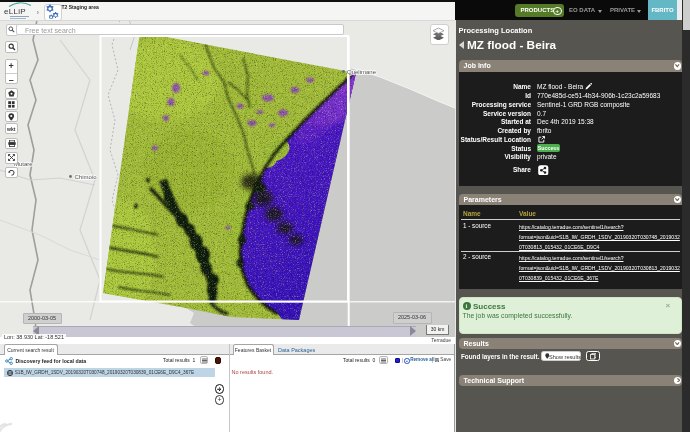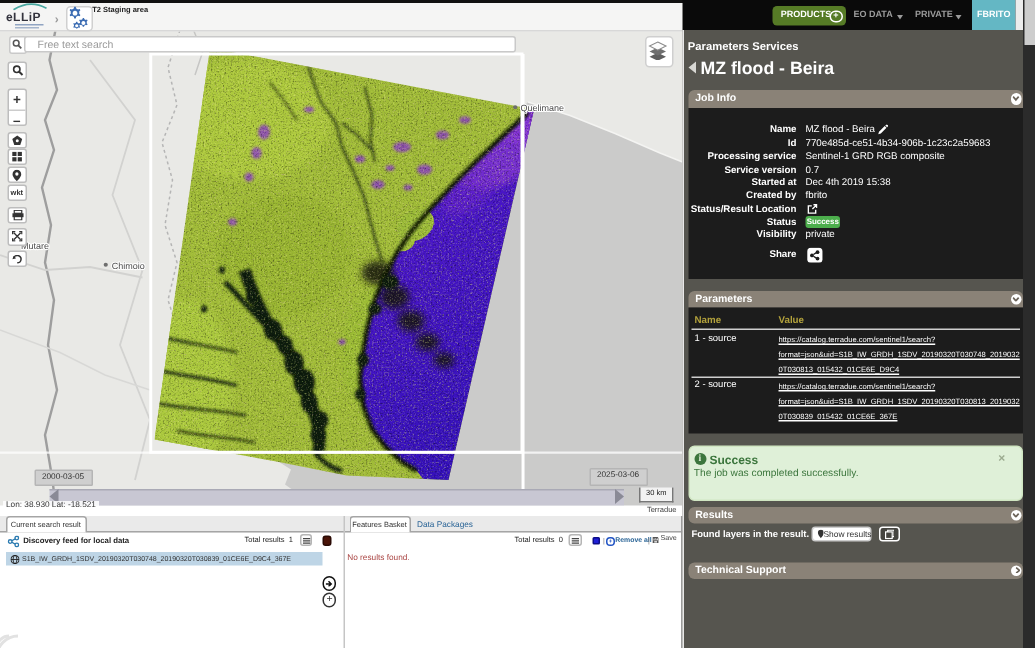--- a/index.html
+++ b/index.html
@@ -152,21 +152,21 @@
   </g>
   <g fill="#6e6e6e">
     <circle cx="343.5" cy="51.5" r="1.4"></circle>
     <circle cx="70.5" cy="156.5" r="1.4"></circle>
   </g>
 </svg>
 
 <div class="abs" style="left:0;top:0;width:690px;height:2px;background:#111;"></div>
 <div class="abs" style="left:0;top:2px;width:455px;height:18px;background:#f5f5f4;border-bottom:1px solid #d8d8d8;"></div>
 
-<div class="abs" style="left:4px;top:6.5px;width:30px;height:9px;font-size:8px;font-weight:bold;color:#33333d;letter-spacing:0.3px;">eLLiP</div>
+<div class="abs" style="left:4px;top:6.5px;width:30px;height:9px;font-size:8px;font-weight:normal;color:#33333d;letter-spacing:0.3px;">eLLiP</div>
 <svg class="abs" style="left:8px;top:2px;" width="24" height="5" viewBox="0 0 24 5">
     <path d="M1,4.5 Q12,-2.5 23,3.5" fill="none" stroke="#4aa8a0" stroke-width="1.1"></path>
   </svg>
 <div class="abs" style="left:10px;top:16.2px;width:19px;height:1.1px;background:#90a4c2;"></div>
 <div class="abs" style="left:10px;top:18.3px;width:16px;height:1px;background:#a5b5cc;"></div>
 <div class="abs" style="left:36.5px;top:8px;width:6px;height:6px;color:#9a9a9a;font-size:8px;font-weight:bold;">›</div>
 <div class="abs" style="left:43.5px;top:3.5px;width:16px;height:15px;background:#fff;border:0.5px solid #d0d0d0;border-radius:3px;"></div>
 <svg class="abs" style="left:44px;top:4px;" width="16" height="15" viewBox="0 0 16 15">
   <g fill="#3b6cb3">
     <path d="M5.5,0.5 l1,0 0.3,1.1 a3.4,3.4 0 0 1 1.2,0.7 l1.1,-0.35 0.5,0.9 -0.8,0.85 a3.4,3.4 0 0 1 0,1.4 l0.8,0.85 -0.5,0.9 -1.1,-0.35 a3.4,3.4 0 0 1 -1.2,0.7 l-0.3,1.1 -1,0 -0.3,-1.1 a3.4,3.4 0 0 1 -1.2,-0.7 l-1.1,0.35 -0.5,-0.9 0.8,-0.85 a3.4,3.4 0 0 1 0,-1.4 l-0.8,-0.85 0.5,-0.9 1.1,0.35 a3.4,3.4 0 0 1 1.2,-0.7 z M6,3.2 a1.6,1.6 0 1 0 0.01,0 z"></path>
@@ -331,21 +331,21 @@
 <div class="abs" style="left:440.3px;top:357px;color:#444;font-size:4.8px;">Save</div>
 <div class="abs" style="left:231.5px;top:368.5px;color:#a94442;font-size:5.5px;">No results found.</div>
 
 <style>
  .shead{position:absolute;left:458.5px;width:223px;height:11.5px;background:#8a8277;color:#fff;font-weight:bold;font-size:7px;line-height:11.5px;padding-left:5px;box-sizing:border-box;}
  .chev{position:absolute;left:673.5px;width:7.5px;height:7.5px;background:#fff;border-radius:50%;}
  .lbl{color:#fff;font-weight:bold;font-size:6.5px;position:absolute;width:73px;text-align:right;left:458px;}
  .val{color:#fff;font-size:6.5px;position:absolute;left:537px;}
 </style>
 <div class="abs" style="left:455px;top:20px;width:227px;height:412px;background:#56554f;border-left:1px solid #e8e8e8;box-sizing:border-box;"></div>
-<div class="abs b" style="left:458.5px;top:26px;color:#fff;font-size:7.5px;">Parameters Services</div>
+<div class="abs b" style="left:458.5px;top:26px;color:#fff;font-size:7.5px;">Processing Location</div>
 <div class="abs" style="left:459px;top:41px;width:0;height:0;border-top:4px solid transparent;border-bottom:4px solid transparent;border-right:5px solid #d8d8d4;"></div>
 <div class="abs b" style="left:467px;top:38px;color:#fff;font-size:11.8px;">MZ flood - Beira</div>
 
 <div class="shead" style="top:60px;border-radius:4px 4px 0 0;">Job Info</div>
 <div class="chev" style="top:62px;"></div>
 <svg class="abs" style="left:675px;top:64px;" width="4.5" height="3.5" viewBox="0 0 4.5 3.5">
     <path d="M0.4,0.4 L2.25,2.6 L4.1,0.4" fill="none" stroke="#6b6359" stroke-width="1.1"></path>
   </svg>
 <div class="abs" style="left:458.5px;top:71.5px;width:223px;height:114px;background:#1c1c1c;"></div>
 <div class="lbl" style="top:83px;">Name</div>

